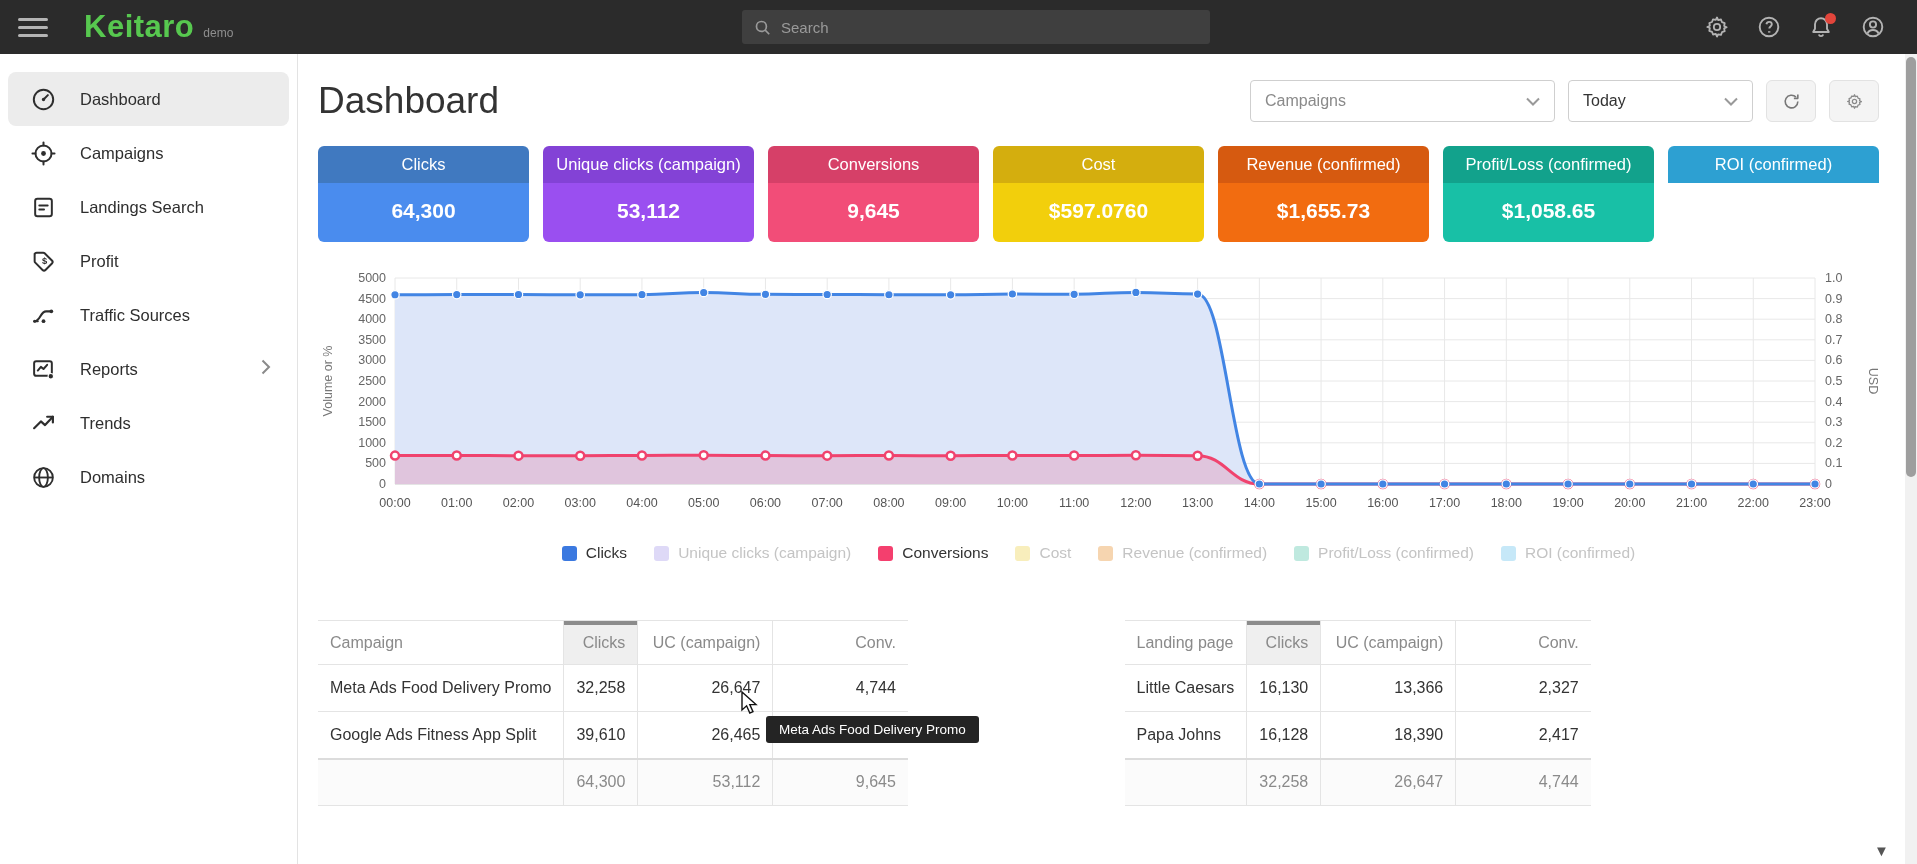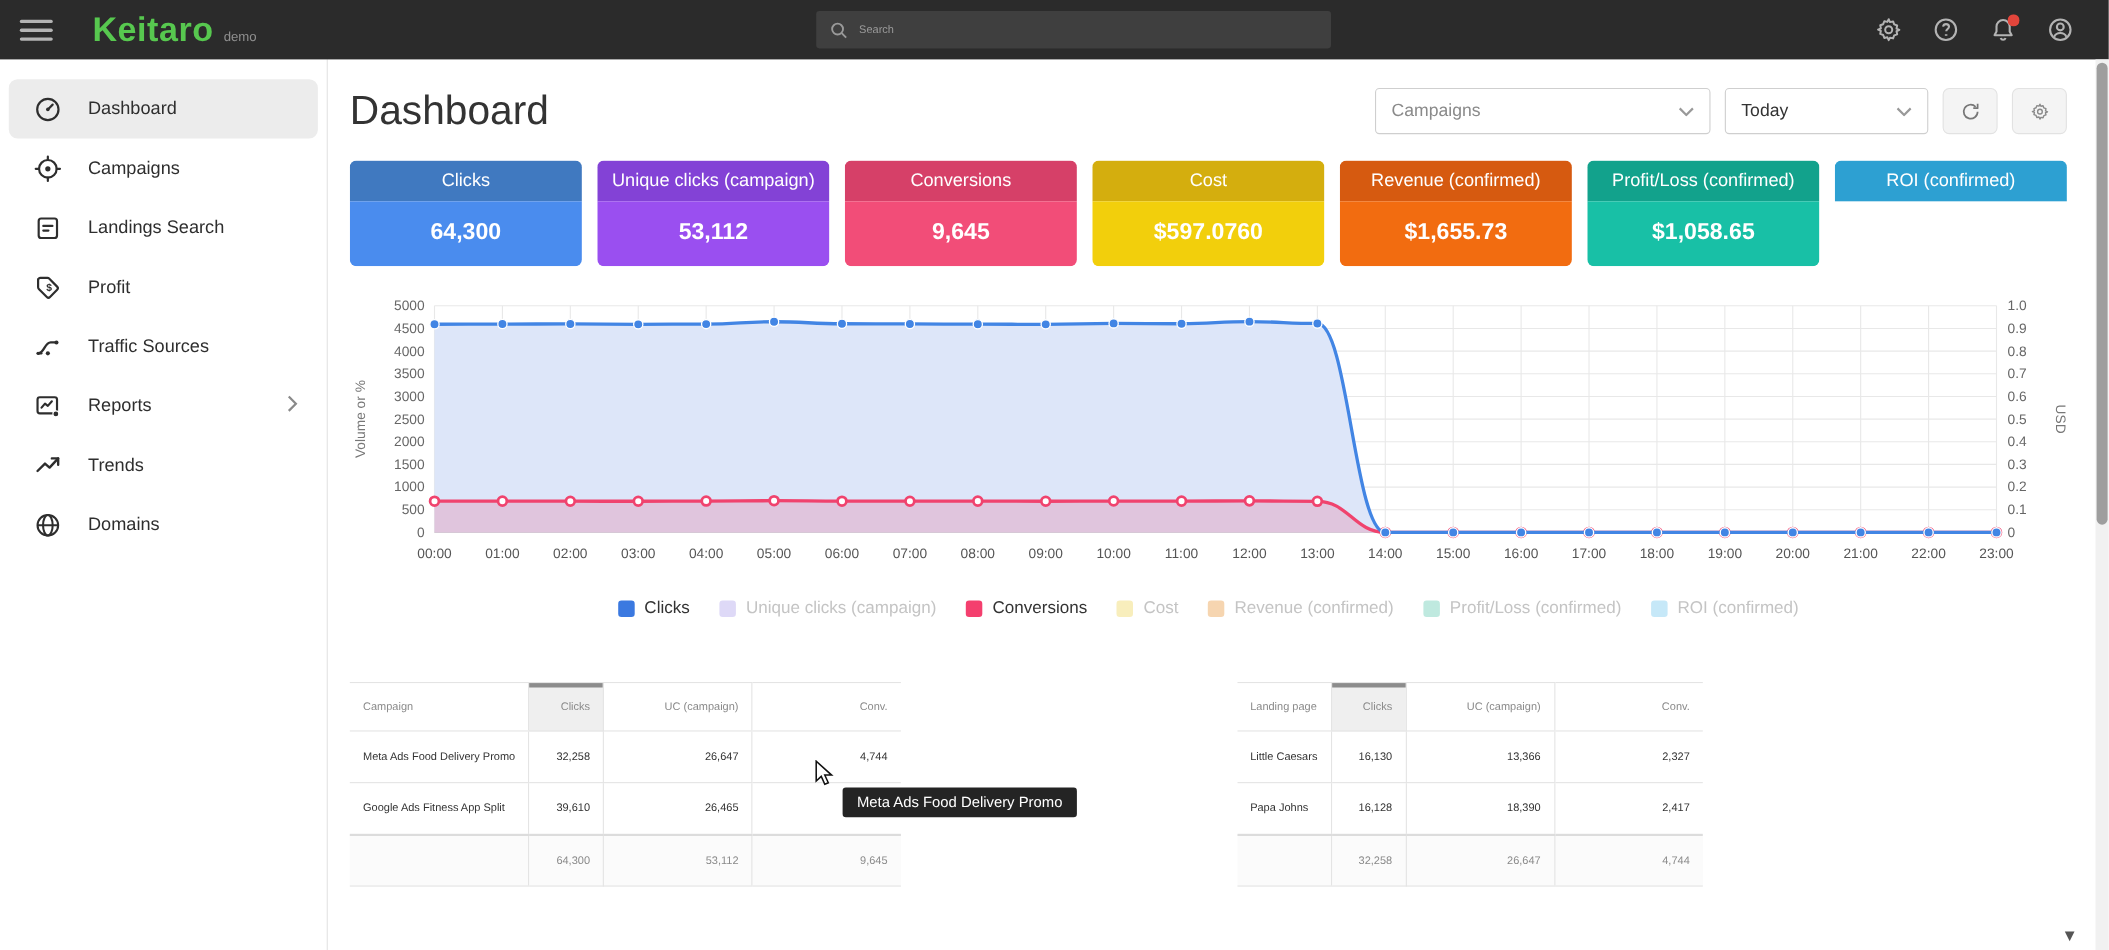--- a/index.html
+++ b/index.html
@@ -11,21 +11,21 @@
     background:#2b2b2b; display:flex; align-items:center; z-index:5; }
   .hamburger { margin-left:18px; width:30px; cursor:pointer; }
   .hamburger span { display:block; height:3px; background:#b4b4b4; border-radius:2px; margin:5px 0; }
   .logo { margin-left:36px; display:flex; align-items:baseline; cursor:pointer; }
   .logo .brand { font-size:31px; font-weight:bold; color:#57c84f; letter-spacing:0.5px; }
   .logo .demo { font-size:12px; color:#8f8f8f; margin-left:9px; }
   .searchbox { position:absolute; left:742px; top:10px; width:468px; height:34px;
     background:#3f3f3f; border-radius:3px; display:flex; align-items:center; padding:0 12px; }
   .searchbox svg { flex:none; }
   .searchbox input { flex:1; margin-left:10px; background:transparent; border:none; outline:none;
-    color:#cfcfcf; font-size:10px; font-family:"Liberation Sans",sans-serif; }
+    color:#cfcfcf; font-size:15px; font-family:"Liberation Sans",sans-serif; }
   .searchbox input::placeholder { color:#9a9a9a; }
   .topbar-icons { position:absolute; right:32px; top:0; height:54px; display:flex; align-items:center; gap:28px; }
   .topbar-icons .tb-icon { width:24px; height:24px; position:relative; cursor:pointer; }
 
   
   .sidebar { position:absolute; left:0; top:54px; width:298px; height:810px;
     background:#fff; border-right:1px solid #e3e3e3; padding-top:18px; }
   .side-item { height:54px; margin:0 8px; display:flex; align-items:center;
     padding:0 18px 0 22px; border-radius:8px; cursor:pointer; }
   .side-item.active { background:#ececec; }
@@ -55,21 +55,21 @@
   
   .chart-wrap { margin-top:28px; position:relative; height:250px; }
   .legend { margin-top:24px; display:flex; justify-content:center; align-items:center; gap:27px; }
   .legend-item { display:flex; align-items:center; gap:9px; cursor:pointer; font-size:15.5px; }
   .legend-item .swatch { width:15px; height:15px; border-radius:3px; }
   .legend-item.off .lg-label { color:#c4c4c4; }
   .legend-item .lg-label { color:#333; }
 
   
   .tables { margin-top:58px; display:flex; gap:52px; }
-  .dtable { flex:1; border-collapse:collapse; font-size:10px; background:#fff; }
+  .dtable { flex:1; border-collapse:collapse; font-size:16px; background:#fff; }
   .dtable th, .dtable td { border-top:1px solid #e4e4e4; border-bottom:1px solid #e4e4e4; }
   .dtable th { font-weight:400; color:#8a8a8a; height:44px; text-align:left; padding:0 12px; }
   .dtable td { height:47px; color:#333; padding:0 12px; }
   .dtable th.num, .dtable td.num { text-align:right; border-left:1px solid #e4e4e4; width:135px; }
   .dtable th.clicks-col, .dtable td.clicks-col { width:68px; border-right:1px solid #e4e4e4; }
   .dtable th.clicks-col { background:#efefef; box-shadow:inset 0 4px 0 #8c8c8c; }
   .dtable tr.total td { color:#8a8a8a; background:#fbfbfb; border-top:2px solid #dcdcdc; }
 
   
   .tooltip { position:absolute; left:766px; top:716px; background:#242424; color:#fff;

